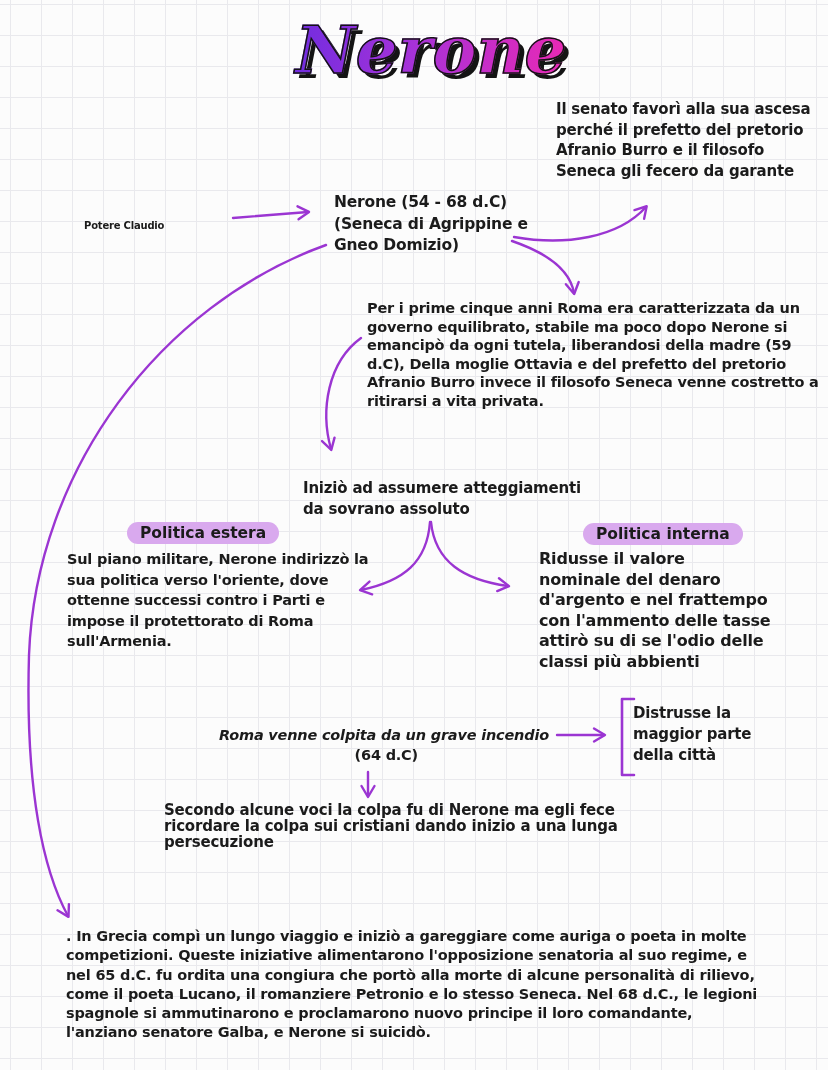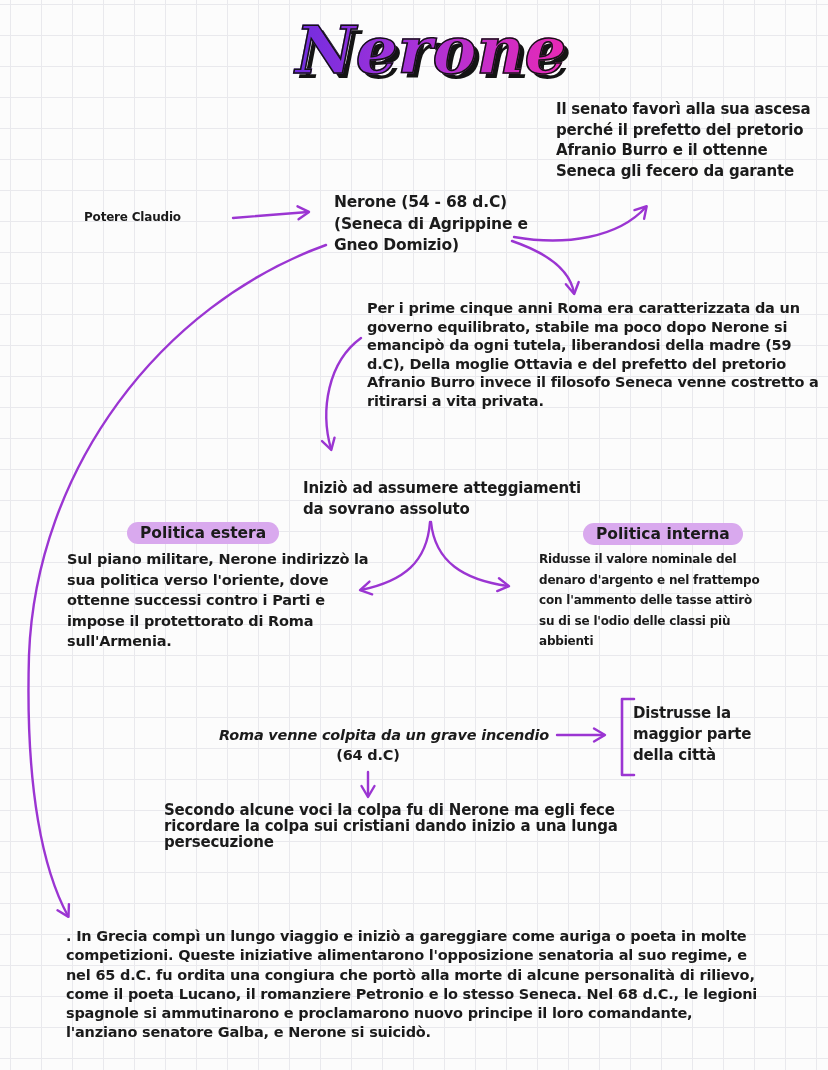--- a/index.html
+++ b/index.html
@@ -58,42 +58,42 @@
       <path class="arrow-stroke" d="M 326 245 C 160 305 36 470 29 655 C 25 792 44 872 68 916" marker-end="url(#ah)"></path>
       <path class="arrow-stroke" d="M 634 699 L 622 699 L 622 775 L 634 775" stroke-width="2.6" stroke-linejoin="round"></path>
     </g>
   </svg>
 
   <div class="title">
     <span class="title-shadow">Nerone</span>
     <span class="title-grad" style="background-image: linear-gradient(92deg, rgb(109, 44, 224), rgb(168, 50, 216) 45%, rgb(238, 40, 178));">Nerone</span>
   </div>
 
-  <div class="note" style="left:556px;top:99px;width:264px;line-height:20.6px;">Il senato favorì alla sua ascesa perché il prefetto del pretorio Afranio Burro e il ottenne Seneca gli fecero da garante</div>
+  <div class="note" style="left:556px;top:99px;width:264px;line-height:20.6px;">Il senato favorì alla sua ascesa perché il prefetto del pretorio Afranio Burro e il filosofo Seneca gli fecero da garante</div>
 
-  <div class="note nowrap" style="left:84px;top:209px;font-size:12px;">Potere Claudio</div>
+  <div class="note nowrap" style="left:84px;top:219px;font-size:10px;">Potere Claudio</div>
 
   <div class="note" style="left:334px;top:192px;line-height:21.5px;font-size:15.5px;">
     <div>Nerone (54 - 68 d.C)</div>
     <div>(Seneca di Agrippine e</div>
     <div>Gneo Domizio)</div>
   </div>
 
   <div class="note" style="left:367px;top:299px;width:458px;font-size:14.5px;line-height:18.6px;">Per i prime cinque anni Roma era caratterizzata da un governo equilibrato, stabile ma poco dopo Nerone si emancipò da ogni tutela, liberandosi della madre (59 d.C), Della moglie Ottavia e del prefetto del pretorio Afranio Burro invece il filosofo Seneca venne costretto a ritirarsi a vita privata.</div>
 
   <div class="note" style="left:303px;top:478px;width:300px;line-height:21px;">Iniziò ad assumere atteggiamenti da sovrano assoluto</div>
 
   <div class="pill" style="left:127px;top:522px;">Politica estera</div>
   <div class="note" style="left:67px;top:549px;width:302px;font-size:14.5px;line-height:20.6px;">Sul piano militare, Nerone indirizzò la sua politica verso l'oriente, dove ottenne successi contro i Parti e impose il protettorato di Roma sull'Armenia.</div>
 
   <div class="pill" style="left:583px;top:523px;">Politica interna</div>
-  <div class="note" style="left:539px;top:549px;width:232px;font-size:12px;line-height:20.6px;">Ridusse il valore nominale del denaro d'argento e nel frattempo con l'ammento delle tasse attirò su di se l'odio delle classi più abbienti</div>
+  <div class="note" style="left:539px;top:549px;width:232px;font-size:16px;line-height:20.6px;">Ridusse il valore nominale del denaro d'argento e nel frattempo con l'ammento delle tasse attirò su di se l'odio delle classi più abbienti</div>
 
   <div class="note nowrap" style="left:219px;top:726px;font-size:14.5px;font-style:italic;">Roma venne colpita da un grave incendio</div>
-  <div class="note nowrap" style="left:318px;top:746px;width:100px;text-align:center;font-size:14.5px;">(64 d.C)</div>
+  <div class="note nowrap" style="left:318px;top:746px;width:100px;text-align:right;font-size:14.5px;">(64 d.C)</div>
 
   <div class="note" style="left:633px;top:703px;width:132px;line-height:21px;">Distrusse la maggior parte della città</div>
 
   <div class="note" style="left:164px;top:802px;width:505px;line-height:16px;">Secondo alcune voci la colpa fu di Nerone ma egli fece ricordare la colpa sui cristiani dando inizio a una lunga persecuzione</div>
 
   <div class="note" style="left:66px;top:927px;width:702px;font-size:14.5px;line-height:19.3px;">. In Grecia compì un lungo viaggio e iniziò a gareggiare come auriga o poeta in molte competizioni. Queste iniziative alimentarono l'opposizione senatoria al suo regime, e nel 65 d.C. fu ordita una congiura che portò alla morte di alcune personalità di rilievo, come il poeta Lucano, il romanziere Petronio e lo stesso Seneca. Nel 68 d.C., le legioni spagnole si ammutinarono e proclamarono nuovo principe il loro comandante, l'anziano senatore Galba, e Nerone si suicidò.</div>
 
 </div>
 
 </body></html>

